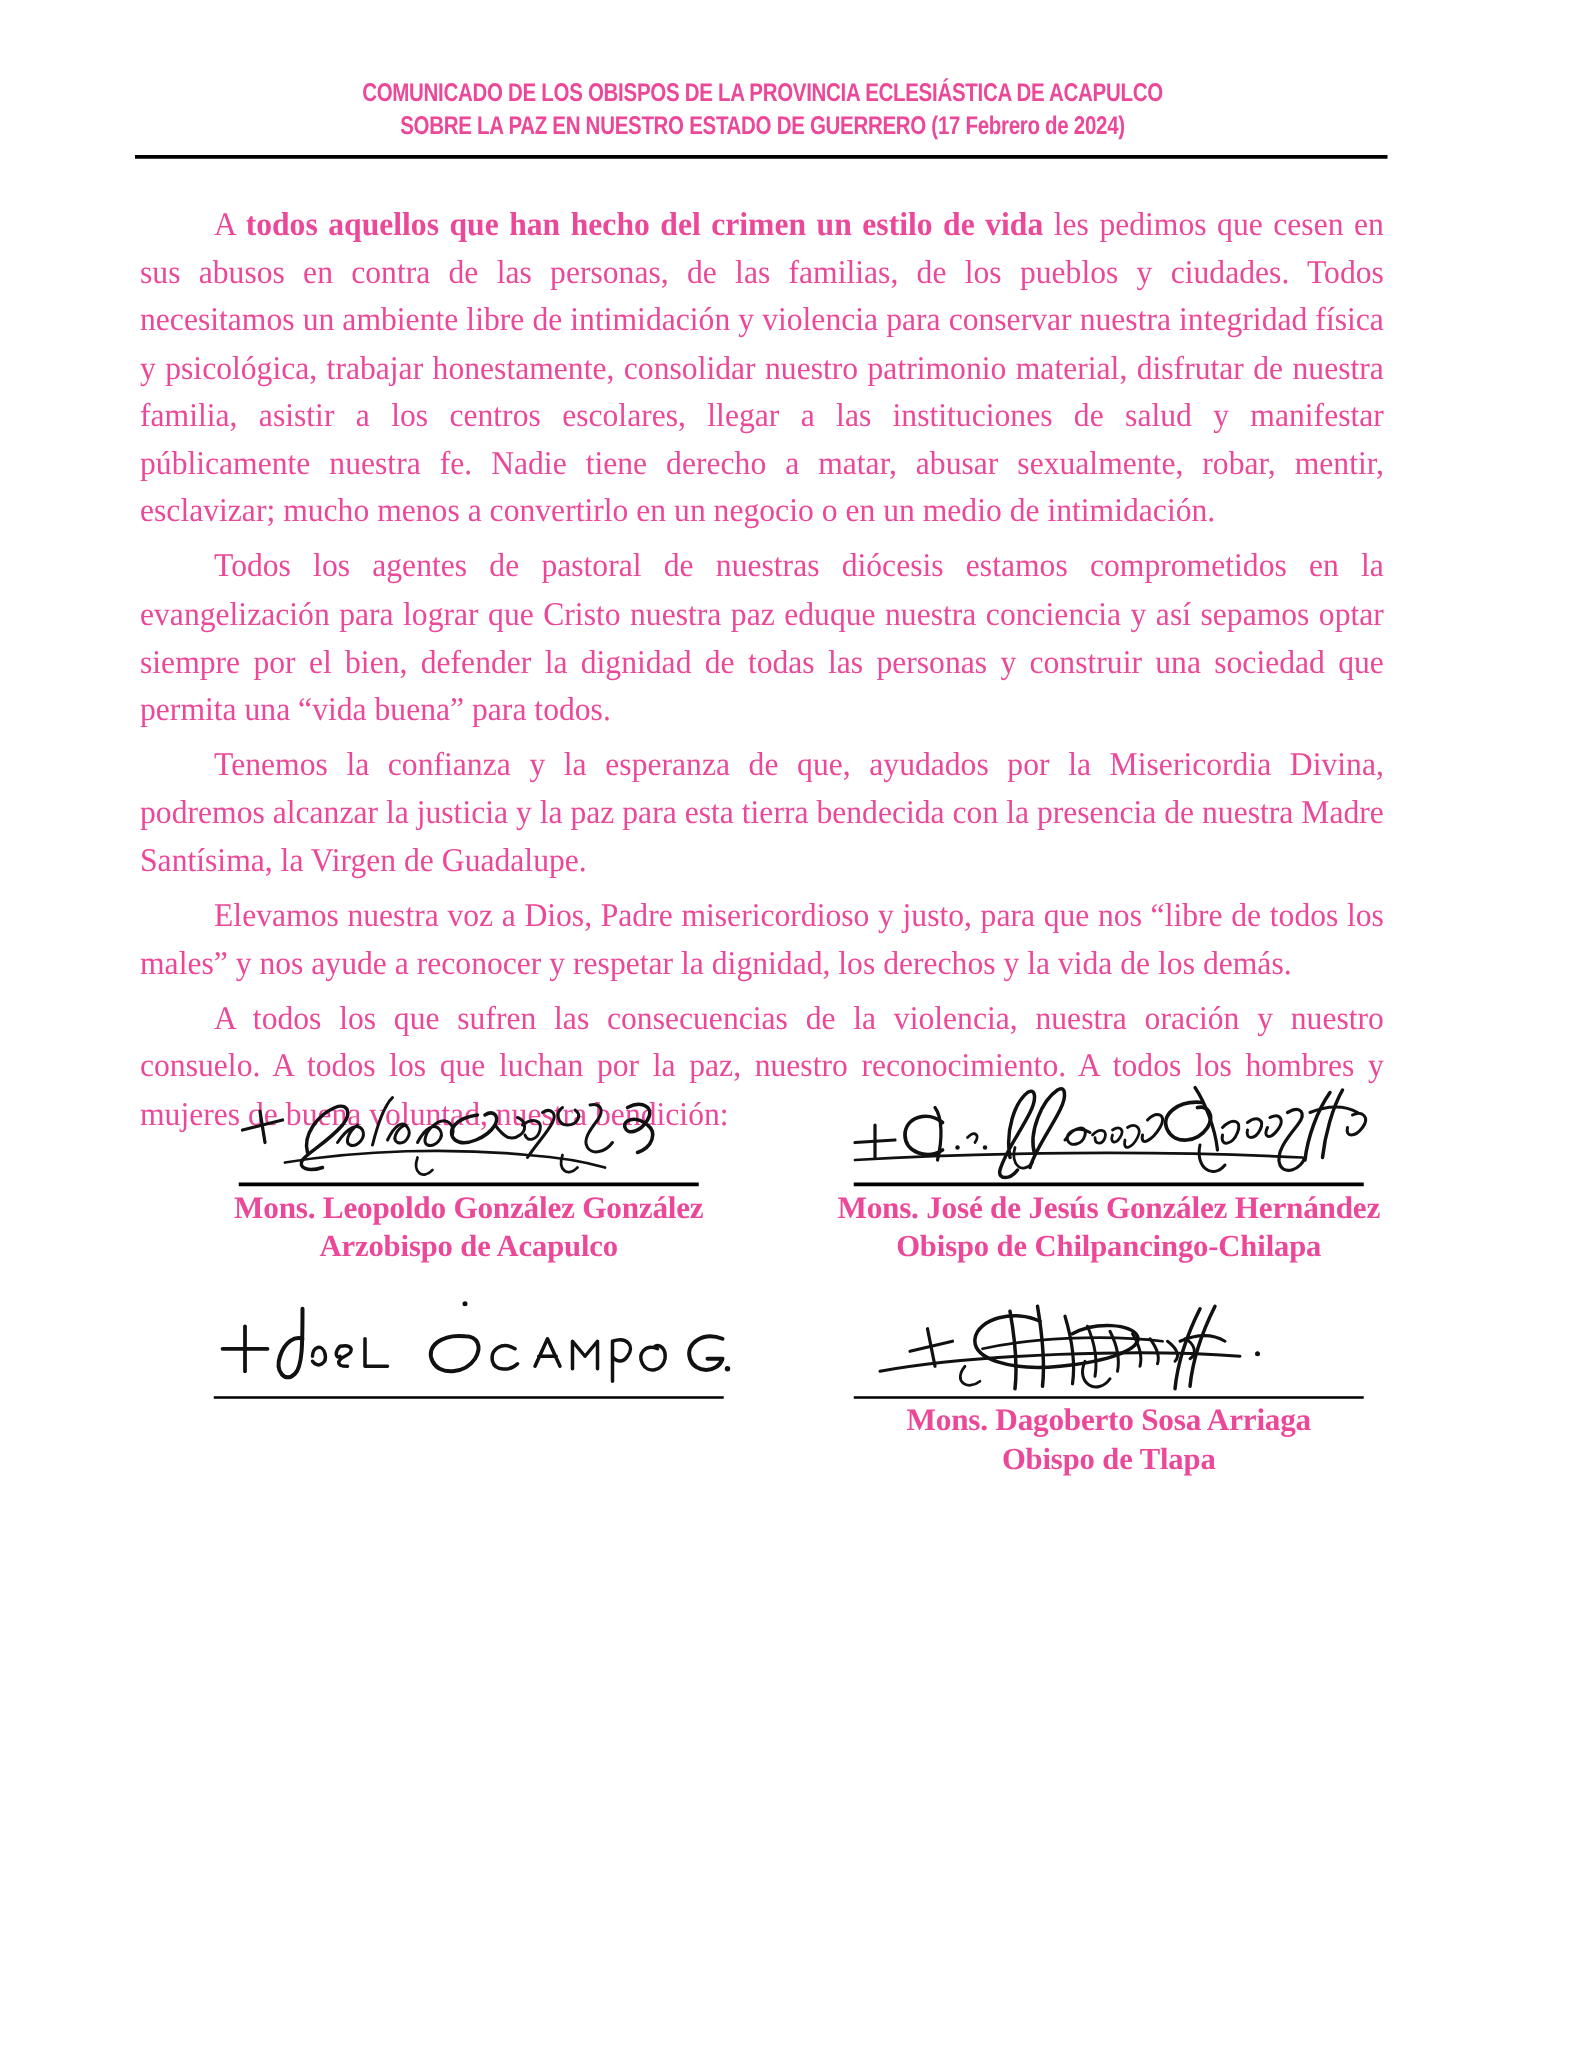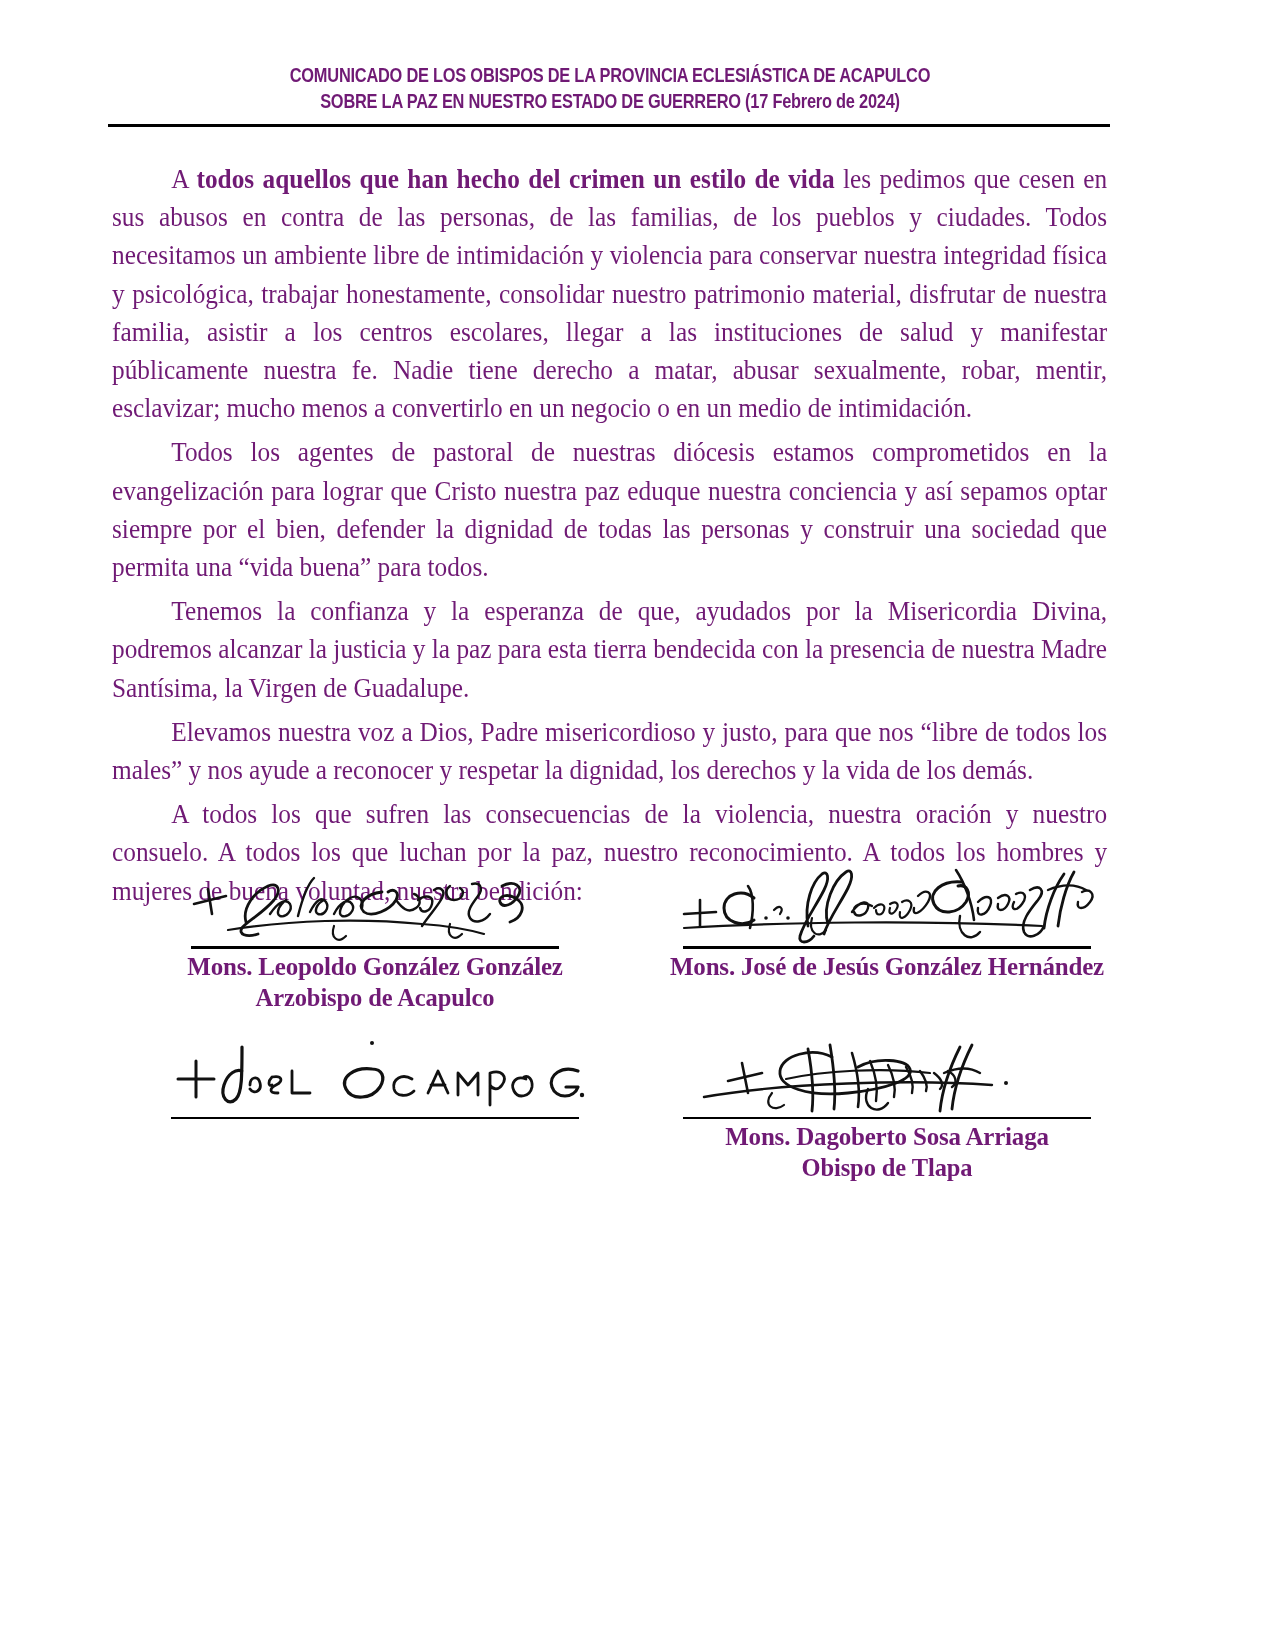--- a/index.html
+++ b/index.html
@@ -8,21 +8,21 @@
     background: #ffffff;
   }
   .page {
     position: relative;
     width: 1275px;
     height: 1316px;
     background: #ffffff;
     margin: 0 auto;
     overflow: hidden;
     font-family: "Liberation Serif", "DejaVu Serif", serif;
-    color: #701a75;
+    color: #ec4899;
   }
 
   
   .header {
     position: absolute;
     left: 110px;
     top: 62px;
     width: 1000px;
     text-align: center;
   }
@@ -219,20 +219,21 @@
               <path d="M386 34 C400 28 414 28 424 34" stroke-width="2.4"></path>
               <path d="M420 36 C428 32 434 38 428 46 C422 54 414 54 416 46" stroke-width="2.4"></path>
               <path d="M22 72 C120 66 260 64 380 70" stroke-width="2.2"></path>
               <path d="M150 62 C146 76 156 84 164 74" stroke-width="2.2"></path>
               <path d="M298 60 C294 78 308 88 318 76" stroke-width="2.4"></path>
             </g>
           </svg>
         </div>
         <div class="sig-rule wide"></div>
         <div class="sig-name">Mons. José de Jesús González Hernández</div>
+        <div class="sig-title">Obispo de Chilpancingo-Chilapa</div>
       </div>
 
     </div>
 
     <div class="sig-row" style="margin-top:14px;">
 
       <div class="sig-cell left">
         <div class="sig-art">
           <svg width="450" height="90" viewBox="0 0 450 90" xmlns="http://www.w3.org/2000/svg">
             <g fill="none" stroke="#111" stroke-linecap="round" stroke-linejoin="round">

